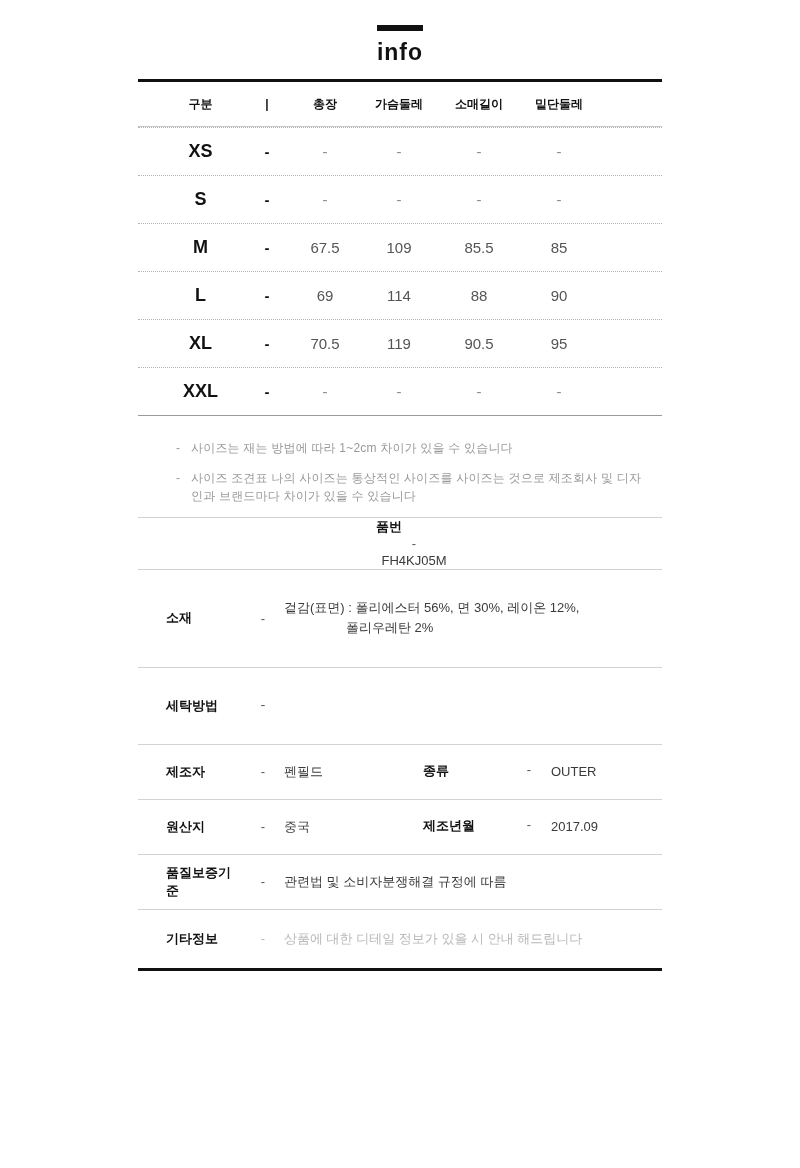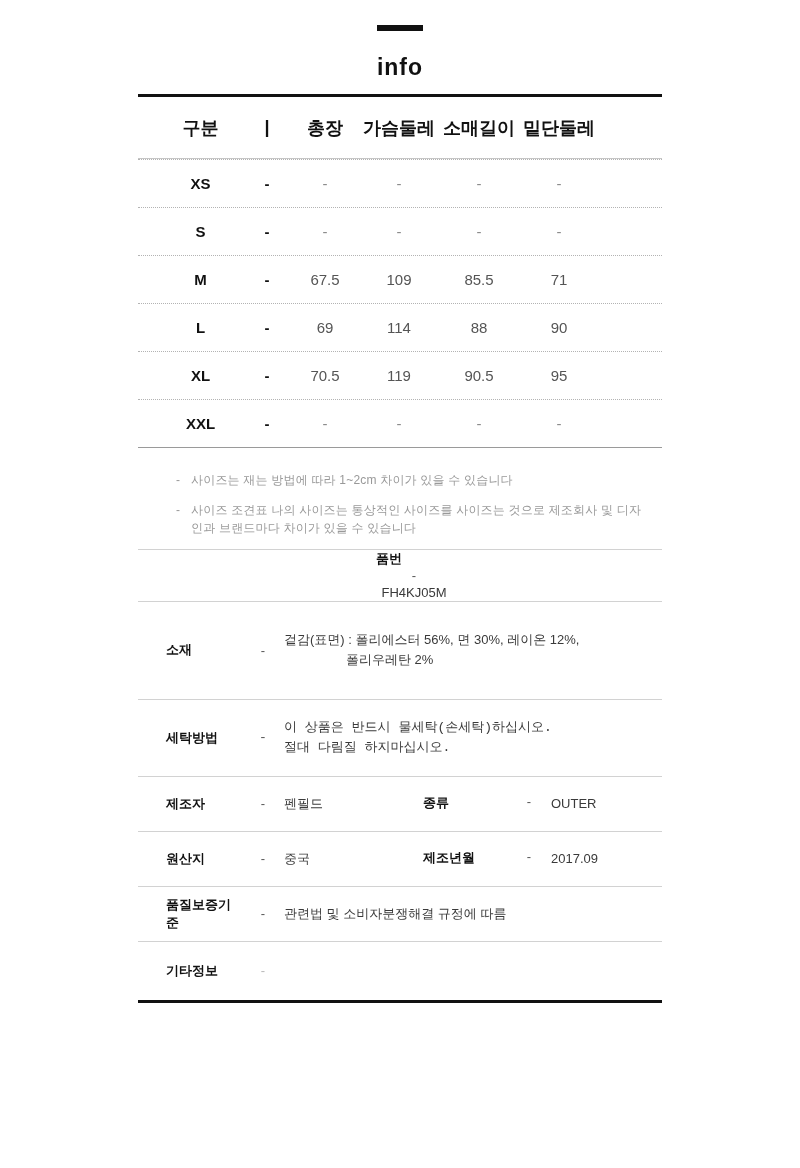--- a/index.html
+++ b/index.html
@@ -7,32 +7,32 @@
     width: 800px; height: 1168px; background: #ffffff;
     font-family: "Liberation Sans", "DejaVu Sans", sans-serif;
     color: #111;
   }
   .page { position: relative; width: 800px; height: 1168px; overflow: hidden; }
   .content { width: 524px; margin: 0 auto; }
 
   
   .info-header { text-align: center; padding-top: 17px; }
   .info-bar { display: inline-block; width: 46px; height: 6px; background: #111; }
-  .info-title { font-size: 23px; font-weight: bold; letter-spacing: 1px; margin-top: 19px; color: #111; }
+  .info-title { font-size: 23px; font-weight: bold; letter-spacing: 1px; margin-top: 4px; color: #111; }
 
   
   .size-table { margin-top: 13px; border-top: 3px solid #111; border-bottom: 1px solid #9a9a9a; }
   .s-row { display: flex; align-items: center; padding-left: 20px; }
-  .s-row.header { height: 62px; font-size: 18px; font-weight: bold; border-bottom: 1px solid #c6c6c6; }
+  .s-row.header { height: 45px; font-size: 12px; font-weight: bold; border-bottom: 1px solid #c6c6c6; }
   .s-row.data { height: 48px; font-size: 15px; }
   .s-row.data:not(:first-of-type) { border-top: 1px dotted #b3b3b3; }
   .s-cell { text-align: center; }
   .c1 { width: 85px; } .c2 { width: 48px; } .c3 { width: 68px; }
   .c4 { width: 80px; } .c5 { width: 80px; } .c6 { width: 80px; }
-  .size-label { font-weight: bold; font-size: 15px; color: #111; }
+  .size-label { font-weight: bold; font-size: 18px; color: #111; }
   .bold-dash { font-weight: bold; color: #111; }
   .val { color: #555; }
   .s-row.data .dashv { color: #8c8c8c; }
 
   
   .notes { margin-top: 23px; padding-left: 38px; }
   .note { display: flex; font-size: 12px; color: #999; line-height: 1.55; margin-bottom: 11px; }
   .note-dash { width: 15px; flex: none; }
   .note-text { width: 452px; letter-spacing: 0.2px; }
 
@@ -90,21 +90,21 @@
         <div class="s-cell c5 val dashv">-</div>
         <div class="s-cell c6 val dashv">-</div>
       </div>
 
       <div class="s-row data">
         <div class="s-cell c1 size-label">M</div>
         <div class="s-cell c2 bold-dash">-</div>
         <div class="s-cell c3 val">67.5</div>
         <div class="s-cell c4 val">109</div>
         <div class="s-cell c5 val">85.5</div>
-        <div class="s-cell c6 val">71</div>
+        <div class="s-cell c6 val">85</div>
       </div>
 
       <div class="s-row data">
         <div class="s-cell c1 size-label">L</div>
         <div class="s-cell c2 bold-dash">-</div>
         <div class="s-cell c3 val">69</div>
         <div class="s-cell c4 val">114</div>
         <div class="s-cell c5 val">88</div>
         <div class="s-cell c6 val">90</div>
       </div>
@@ -152,24 +152,20 @@
         <span class="i-dash">-</span>
         <span class="i-value">
           <div>겉감(표면) : 폴리에스터 56%, 면 30%, 레이온 12%,</div>
           <div class="indent2">폴리우레탄 2%</div>
         </span>
       </div>
 
       <div class="i-row h77">
         <span class="i-label">세탁방법</span>
         <span class="i-dash">-</span>
-        <span class="i-value">
-          <div>이 상품은 반드시 물세탁(손세탁)하십시오.</div>
-          <div>절대 다림질 하지마십시오.</div>
-        </span>
       </div>
 
       <div class="i-row h55">
         <span class="i-label">제조자</span>
         <span class="i-dash">-</span>
         <span class="i-value left-pair-value">펜필드</span>
         <span class="pair-right">
           <span class="i-label-r">종류</span>
           <span class="i-dash-r">-</span>
           <span class="i-value">OUTER</span>
@@ -189,17 +185,18 @@
 
       <div class="i-row h55">
         <span class="i-label">품질보증기준</span>
         <span class="i-dash">-</span>
         <span class="i-value">관련법 및 소비자분쟁해결 규정에 따름</span>
       </div>
 
       <div class="i-row h53 muted">
         <span class="i-label">기타정보</span>
         <span class="i-dash">-</span>
+        <span class="i-value">상품에 대한 디테일 정보가 있을 시 안내 해드립니다</span>
       </div>
 
     </div>
   </div>
 </div>
 
 </body></html>

